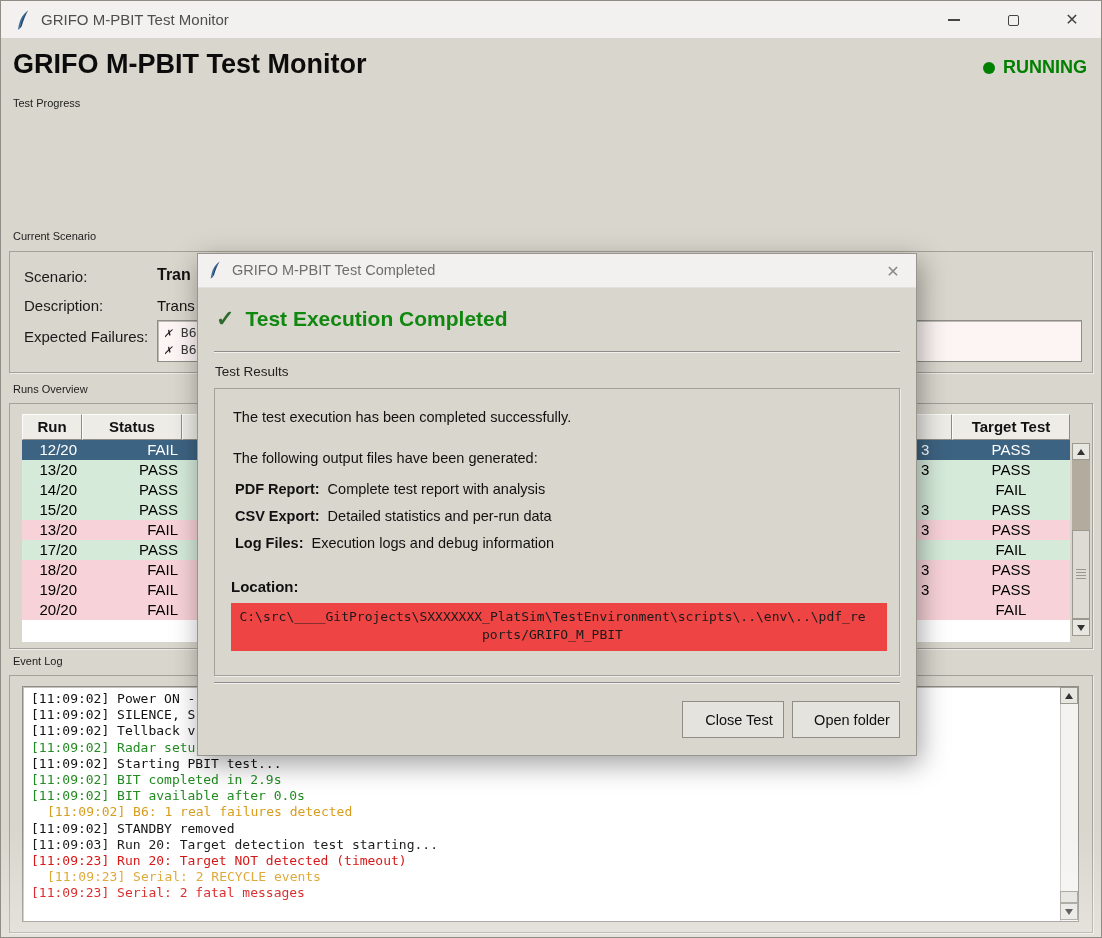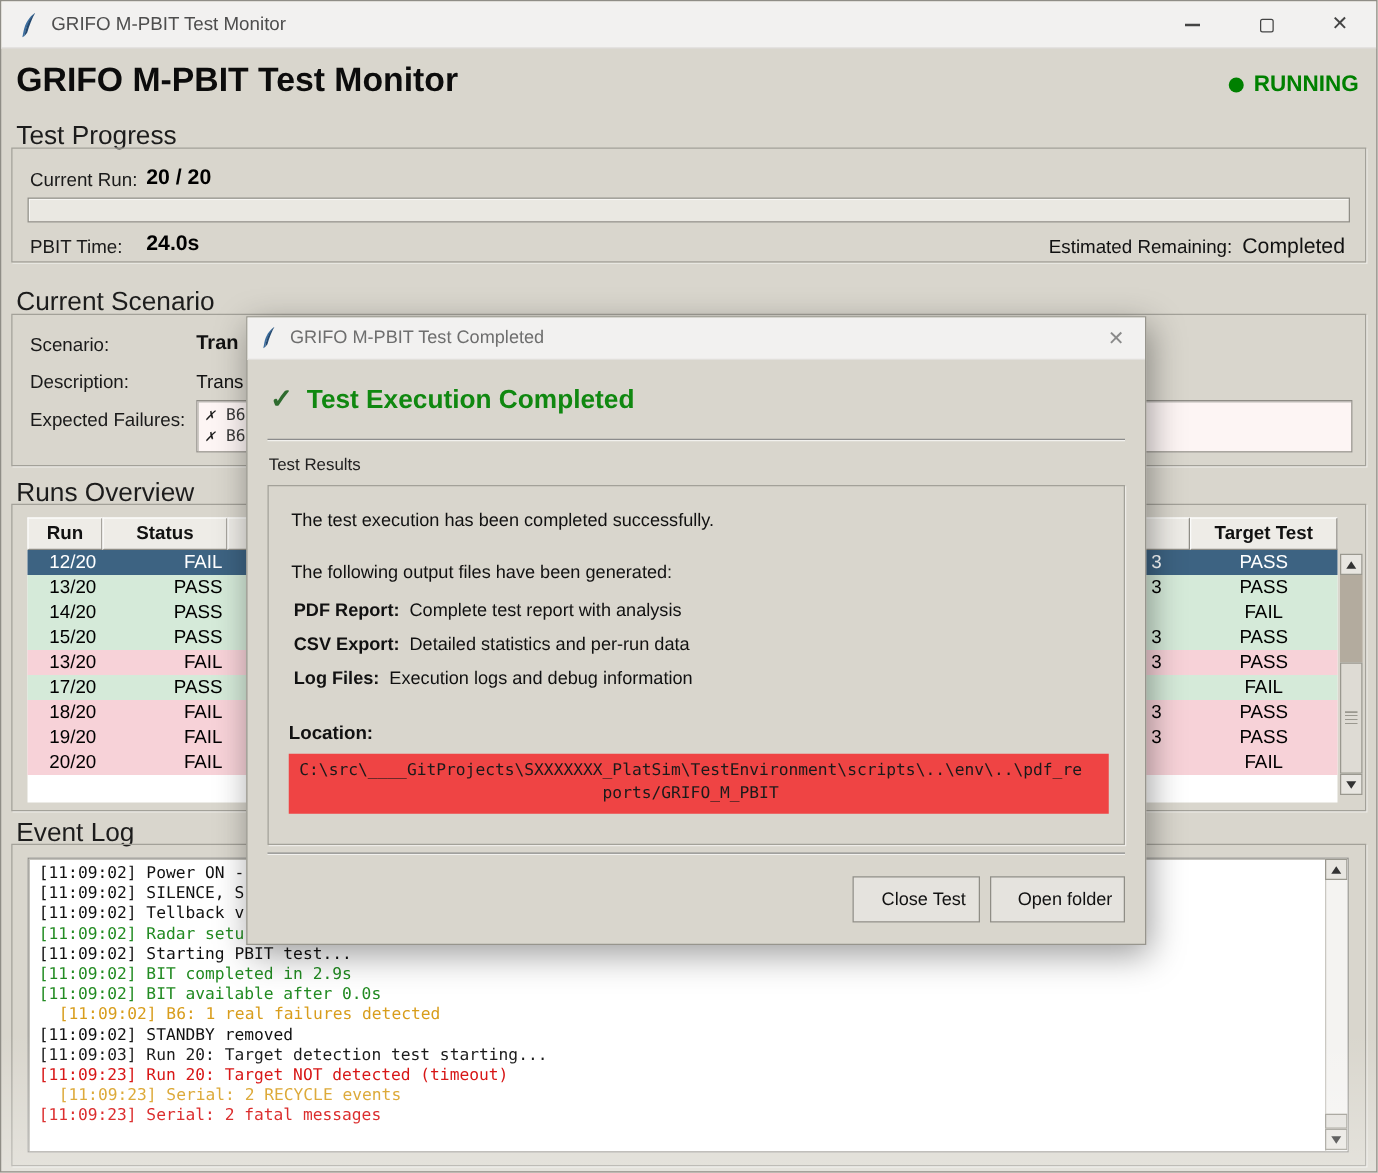--- a/index.html
+++ b/index.html
@@ -14,21 +14,21 @@
   .ctl-min{left:930px;} .ctl-max{left:989px;} .ctl-close{left:1048px;}
   .glyph-min{width:12px;height:2px;background:#444;}
   .glyph-max{width:11px;height:11px;border:1.5px solid #444;border-radius:2px;}
   .glyph-close{font-size:16px;color:#444;line-height:1;}
   
   .app-title{position:absolute;left:12px;top:48px;font-size:27px;font-weight:bold;color:#0c0c0c;}
   .run-status{position:absolute;right:14px;top:56px;display:flex;align-items:center;gap:8px;font-weight:bold;}
   .run-dot{width:12px;height:12px;border-radius:50%;background:#008000;}
   .run-text{font-size:18px;color:#008000;}
   
-  .sec-label{position:absolute;font-size:21px;color:#1c1c1c;}
+  .sec-label{position:absolute;font-size:11px;color:#1c1c1c;}
   .gb{position:absolute;border:1px solid #a3a199;box-shadow:1px 1px 0 rgba(255,255,255,.55);}
   .lbl{position:absolute;font-size:15px;color:#1a1a1a;}
   .val-b{position:absolute;font-size:17px;font-weight:bold;color:#000;}
   
   .progressbar{position:absolute;left:12px;top:39px;width:1058px;height:20px;background:#eae8e2;
                border:1px solid #8f8d86;box-shadow:inset 1px 1px 0 #f8f7f4;}
   .est-wrap{position:absolute;right:16px;top:68px;display:flex;align-items:baseline;gap:8px;}
   .est-label{font-size:15px;} .est-value{font-size:17px;}
   
   .scen-val-b{position:absolute;left:147px;font-size:16px;font-weight:bold;}
@@ -127,31 +127,20 @@
       </div>
   </div>
 
   <div class="app-title">GRIFO M-PBIT Test Monitor</div>
   <div class="run-status">
     <span class="run-dot"></span>
     <span class="run-text">RUNNING</span>
   </div>
 
   <div class="sec-label" style="left:12px;top:96px;">Test Progress</div>
-  <div class="gb" style="left:8px;top:117px;width:1084px;height:92px;">
-    <span class="lbl" style="left:14px;top:17px;">Current Run:</span>
-    <span class="val-b" style="left:107px;top:13px;">20 / 20</span>
-    <div class="progressbar"></div>
-    <span class="lbl" style="left:14px;top:70px;">PBIT Time:</span>
-    <span class="val-b" style="left:107px;top:66px;">24.0s</span>
-    <div class="est-wrap">
-      <span class="est-label">Estimated Remaining:</span>
-      <span class="est-value">Completed</span>
-    </div>
-  </div>
 
   <div class="sec-label" style="left:12px;top:229px;">Current Scenario</div>
   <div class="gb" style="left:8px;top:250px;width:1084px;height:122px;">
     <span class="lbl" style="left:14px;top:16px;">Scenario:</span>
     <span class="scen-val-b" style="top:14px;">Tran</span>
     <span class="lbl" style="left:14px;top:45px;">Description:</span>
     <span class="scen-val" style="top:45px;">Trans</span>
     <span class="lbl" style="left:14px;top:76px;">Expected Failures:</span>
     <div class="exp-listbox" id="exp-listbox">
         <div class="exp-item"><span class="exp-mark">✗</span><span>B6</span></div>

